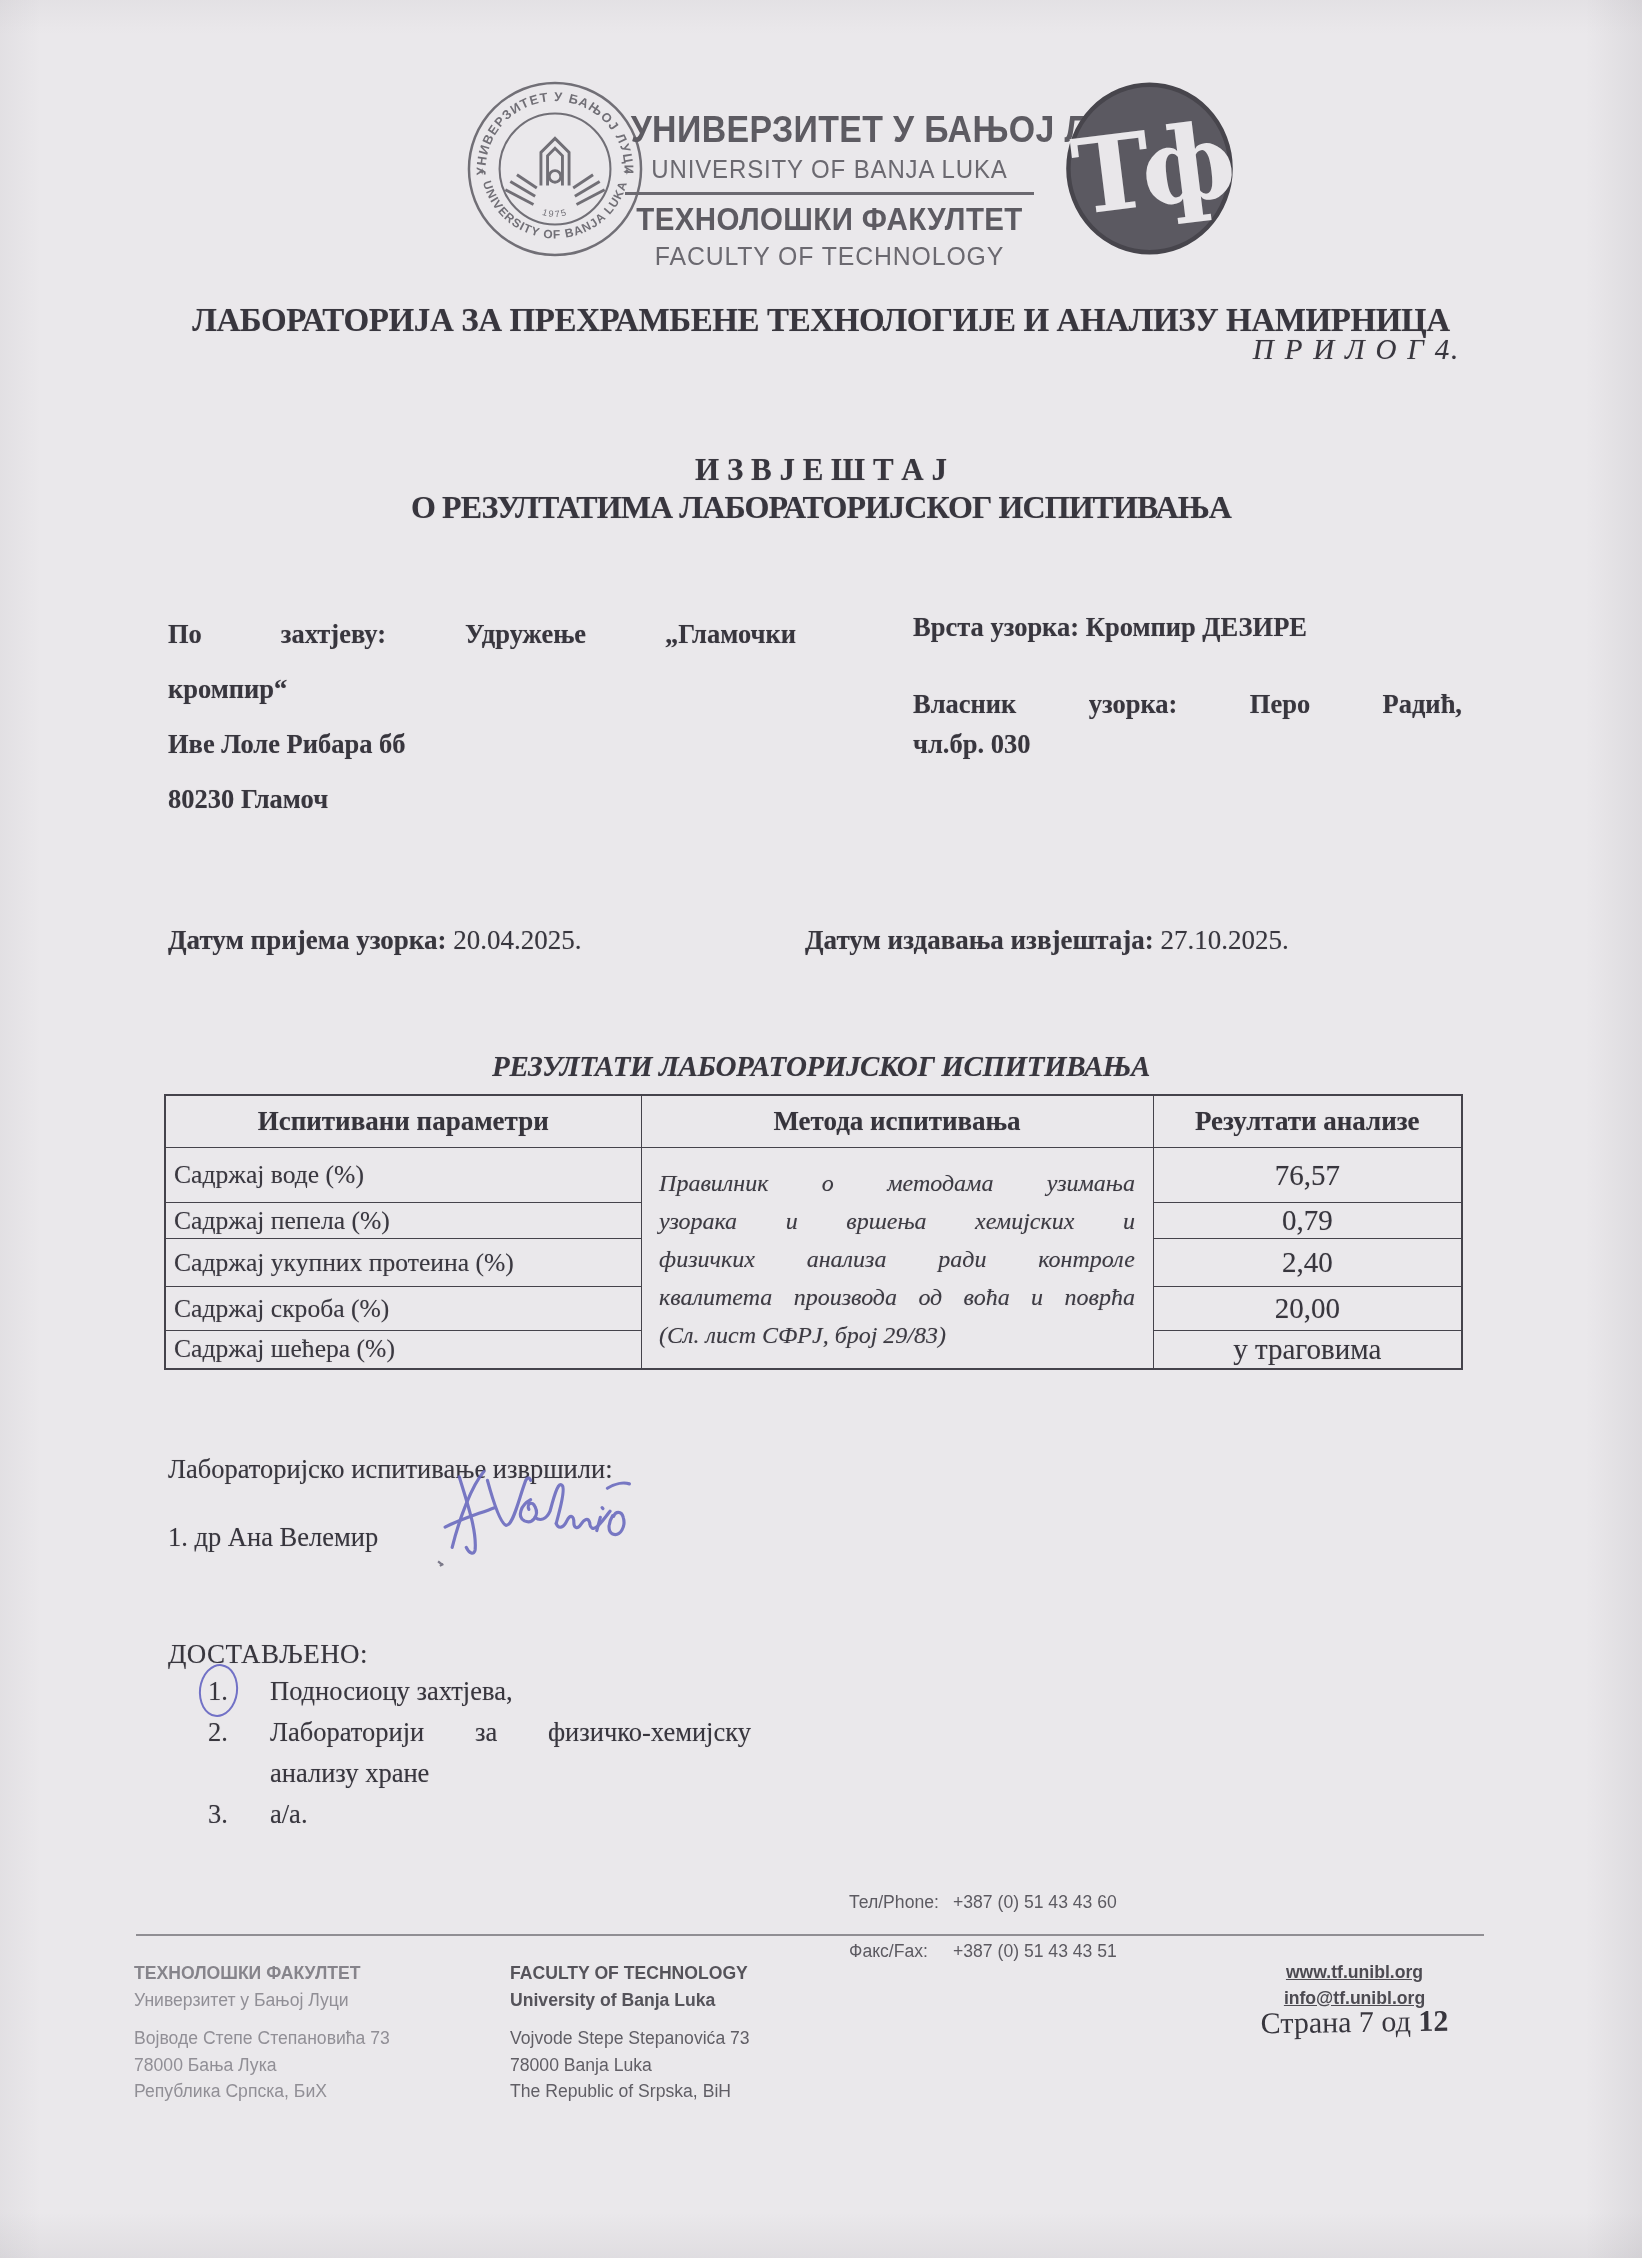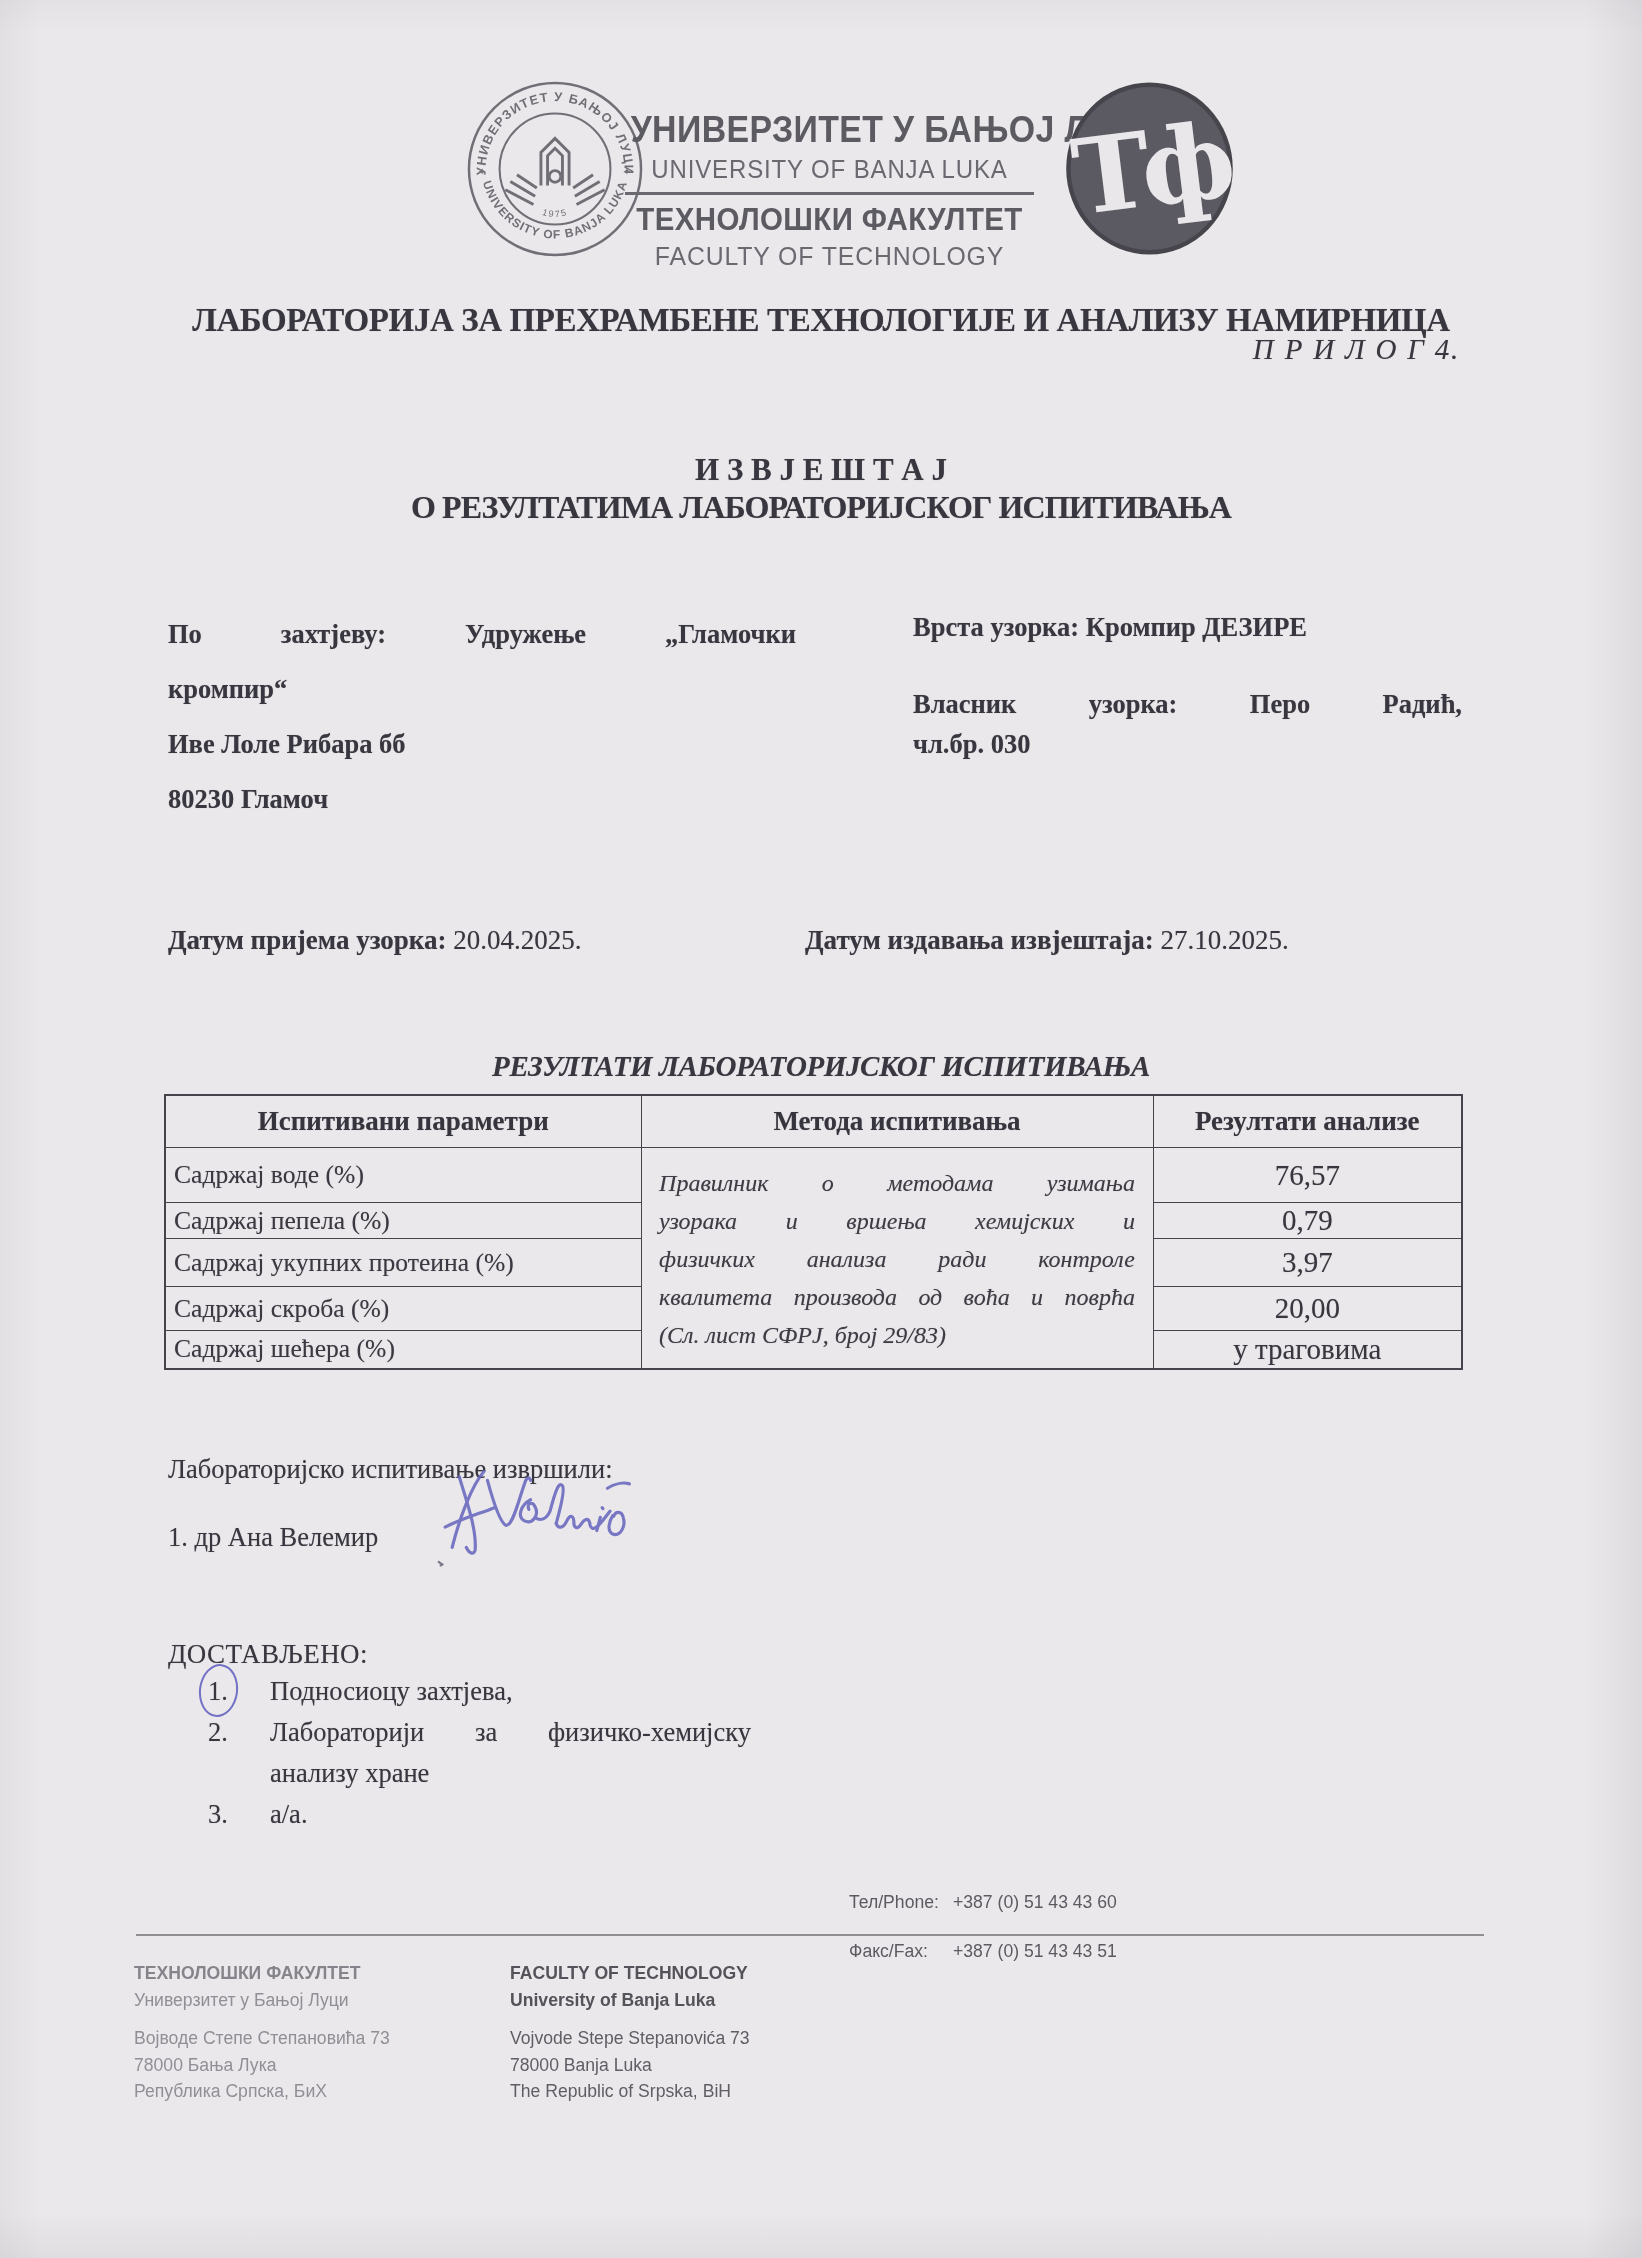--- a/index.html
+++ b/index.html
@@ -175,21 +175,21 @@
           <div class="m-ln">(Сл. лист СФРЈ, број 29/83)</div>
         </td>
         <td class="res">76,57</td>
       </tr>
       <tr style="height:34px;">
         <td class="param">Садржај пепела (%)</td>
         <td class="res">0,79</td>
       </tr>
       <tr style="height:48px;">
         <td class="param">Садржај укупних протеина (%)</td>
-        <td class="res">3,97</td>
+        <td class="res">2,40</td>
       </tr>
       <tr style="height:44px;">
         <td class="param">Садржај скроба (%)</td>
         <td class="res">20,00</td>
       </tr>
       <tr style="height:38px;">
         <td class="param">Садржај шећера (%)</td>
         <td class="res">у траговима</td>
       </tr>
     </tbody>
@@ -260,15 +260,25 @@
     <div class="f-row">
       <div class="f-lbl">Тел/Phone:</div>
       <div>+387 (0) 51 43 43 60</div>
     </div>
     <div class="f-row" style="margin-top:28px;">
       <div class="f-lbl">Факс/Fax:</div>
       <div>+387 (0) 51 43 43 51</div>
     </div>
   </div>
 
+  <div class="abs footer f-col4">
+    <div class="f-link">www.tf.unibl.org</div>
+    <div class="f-link" style="line-height:25px;">info@tf.unibl.org</div>
+    <div class="page-no">
+      <span>Страна</span>
+      <span>7</span>
+      <span>од</span>
+      <span class="b">12</span>
+    </div>
+  </div>
 
 </div>
 
 
 </body></html>

